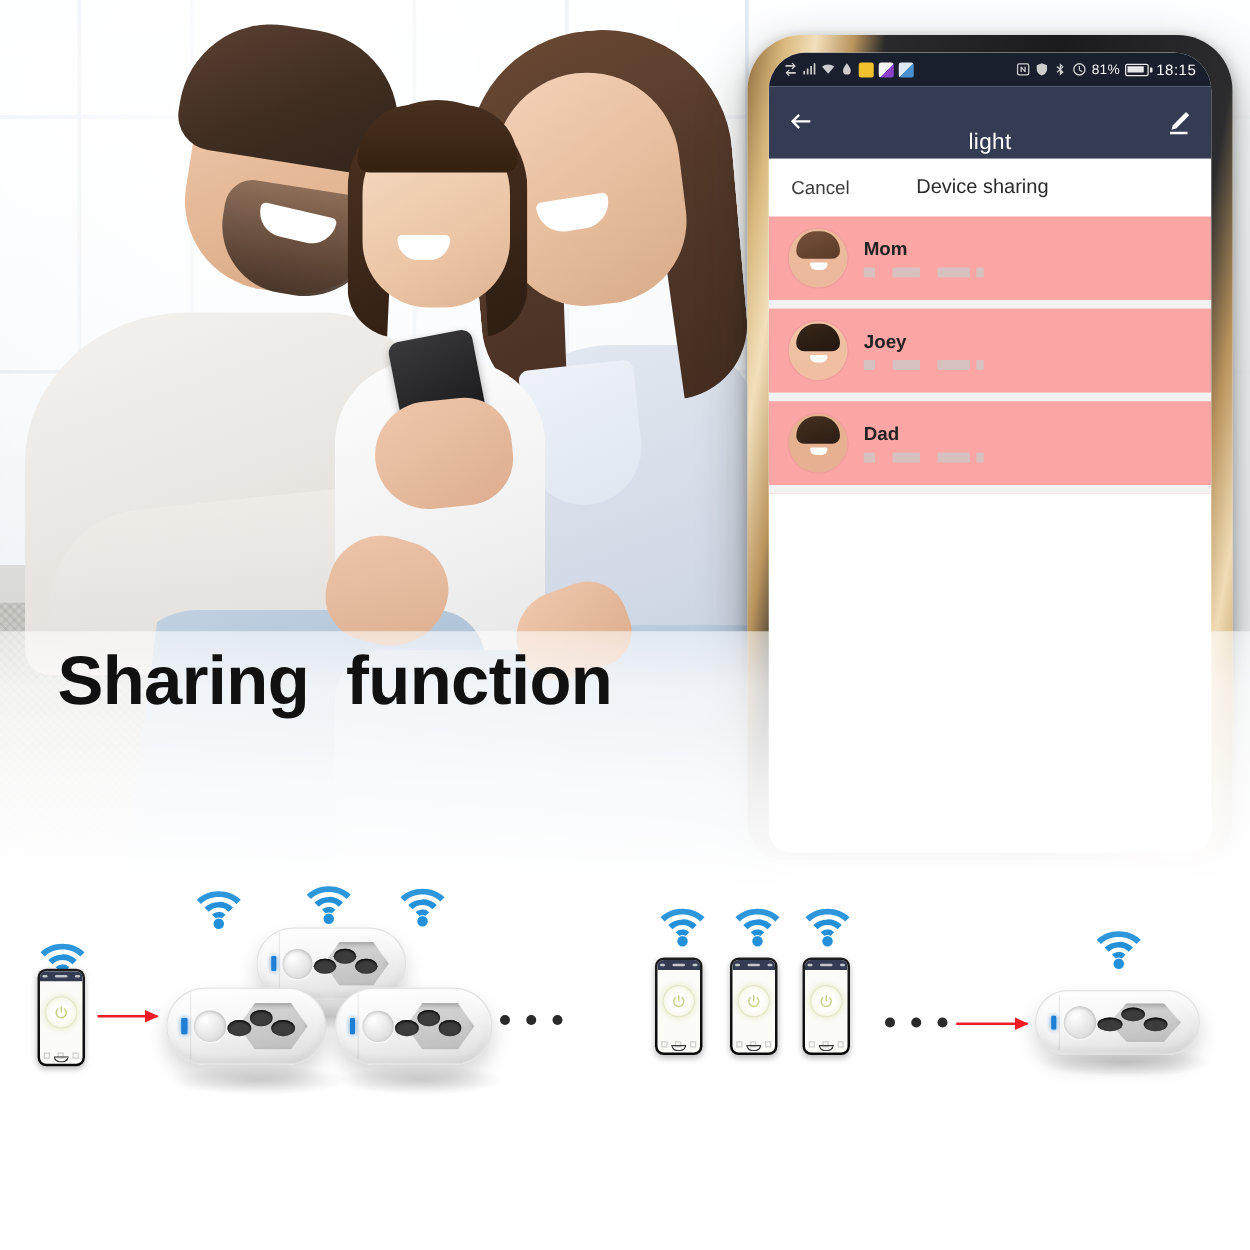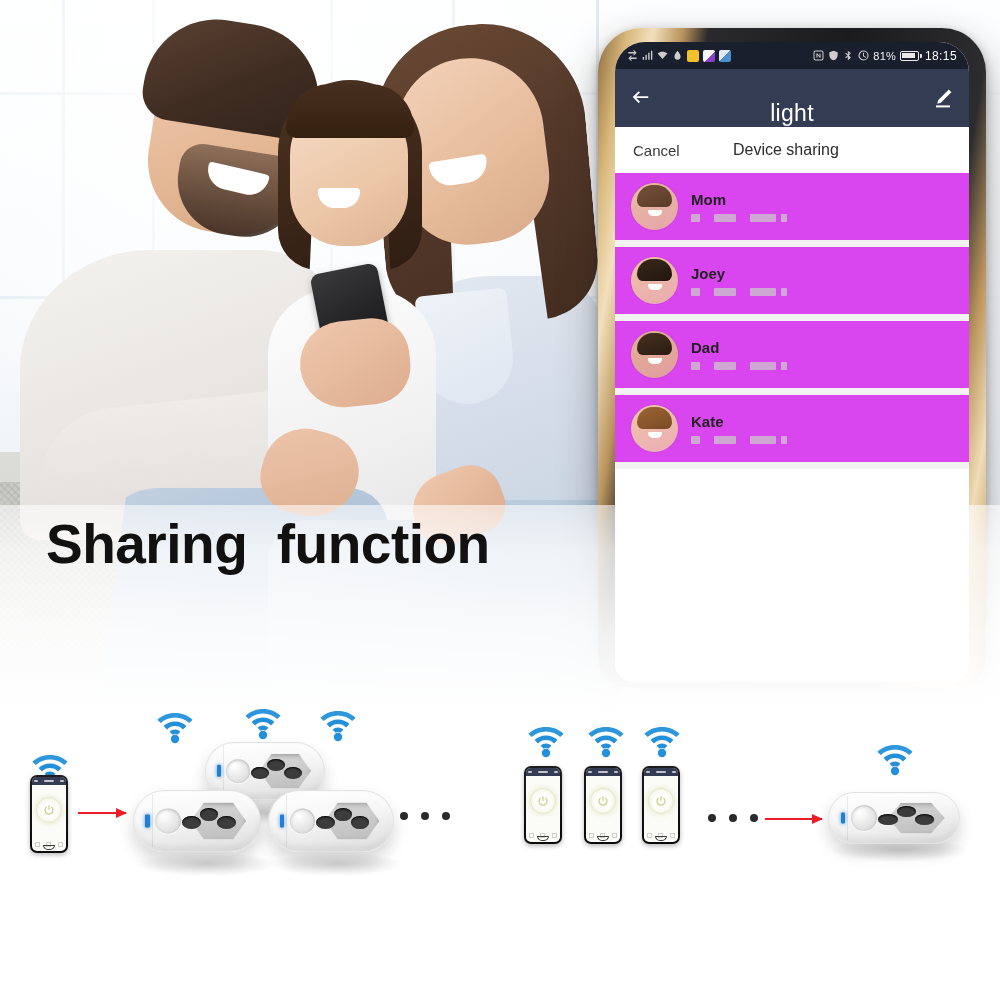--- a/index.html
+++ b/index.html
@@ -201,36 +201,36 @@
     position: relative; display: inline-block;
   }
   .sb-batt::after { content:""; position:absolute; right:-4px; top:2.6px; width:2px; height:4px; background:#e8e8e8; border-radius:0 1px 1px 0; }
   .sb-batt i { position:absolute; left:1.4px; top:1.4px; bottom:1.4px; width:75%; background:#e8e8e8; display:block; }
 
   .navbar {
     height: 58px; background: #333c52; color: #fff;
     display: flex; align-items: center; padding: 0 16px;
     position: relative; justify-content: center;
   }
-  .nav-title { font-size: 23px; font-weight: 400; letter-spacing: .3px; margin-top: 31px; }
+  .nav-title { font-size: 18px; font-weight: 400; letter-spacing: .3px; margin-top: 31px; }
   .nav-back { position: absolute; left: 14px; top: 50%; transform: translateY(-50%); width: 22px; height: 22px; cursor: pointer; }
   .nav-edit { position: absolute; right: 14px; top: 50%; transform: translateY(-50%); width: 24px; height: 24px; cursor: pointer; }
 
   .sheet-head {
     height: 46px; background: #fff; display: flex; align-items: center;
     padding: 0 18px; position: relative;
   }
   .sheet-cancel { font-size: 15px; color: #3a3a3a; }
   .sheet-title { font-size: 16px; color: #2b2b2b; position: absolute; left: 118px; }
   .sheet-sub {
     height: 34px; background: #f2f2f2; display: flex; align-items: center;
     padding: 0 16px; font-size: 11px; color: #9a9a9a;
   }
   .user-row {
-    height: 74px; background: #d946ef; display: flex; align-items: center;
+    height: 74px; background: #fca5a5; display: flex; align-items: center;
     padding: 0 16px; gap: 13px; border-bottom: 7px solid #f2f2f2;
   }
   .avatar {
     width: 47px; height: 47px; border-radius: 50%; flex: none; overflow: hidden;
     position: relative; box-shadow: 0 0 0 1px rgba(0,0,0,.05);
   }
   .av-face { position: absolute; inset: 0; }
   .av-hair { position: absolute; left: 6px; top: 2px; right: 6px; height: 22px; border-radius: 20px 20px 8px 8px; }
   .av-mouth { position: absolute; left: 50%; transform: translateX(-50%); top: 27px; width: 14px; height: 6px; background: #fff; border-radius: 2px 2px 8px 8px; }
   .u-name { font-size: 15px; color: #222; font-weight: 600; line-height: 1.2; }
@@ -485,38 +485,20 @@
               </div>
             </div>
             <div class="user-row">
               <div class="avatar">
                 <span class="av-face" style="background:linear-gradient(160deg,#e3b28e,#e3b28ecc)"></span>
                 <span class="av-hair" style="background:linear-gradient(160deg,#46301f,#2b1d14)"></span>
                 <span class="av-mouth"></span>
               </div>
               <div>
                 <div class="u-name">Dad</div>
-                <div class="u-phone" title="+00  0000  00000 0">
-                  <span class="blk" style="width: 9px;"></span>
-                  <span class="blk" style="width: 4px; background: transparent;"></span>
-                  <span class="blk" style="width: 22px;"></span>
-                  <span class="blk" style="width: 4px; background: transparent;"></span>
-                  <span class="blk" style="width: 26px;"></span>
-                  <span class="blk" style="width: 6px;"></span>
-                </div>
-              </div>
-            </div>
-            <div class="user-row">
-              <div class="avatar">
-                <span class="av-face" style="background:linear-gradient(160deg,#f0c6a7,#f0c6a7cc)"></span>
-                <span class="av-hair" style="background:linear-gradient(160deg,#9c6634,#7a4a24)"></span>
-                <span class="av-mouth"></span>
-              </div>
-              <div>
-                <div class="u-name">Kate</div>
                 <div class="u-phone" title="+00  0000  00000 0">
                   <span class="blk" style="width: 9px;"></span>
                   <span class="blk" style="width: 4px; background: transparent;"></span>
                   <span class="blk" style="width: 22px;"></span>
                   <span class="blk" style="width: 4px; background: transparent;"></span>
                   <span class="blk" style="width: 26px;"></span>
                   <span class="blk" style="width: 6px;"></span>
                 </div>
               </div>
             </div>

